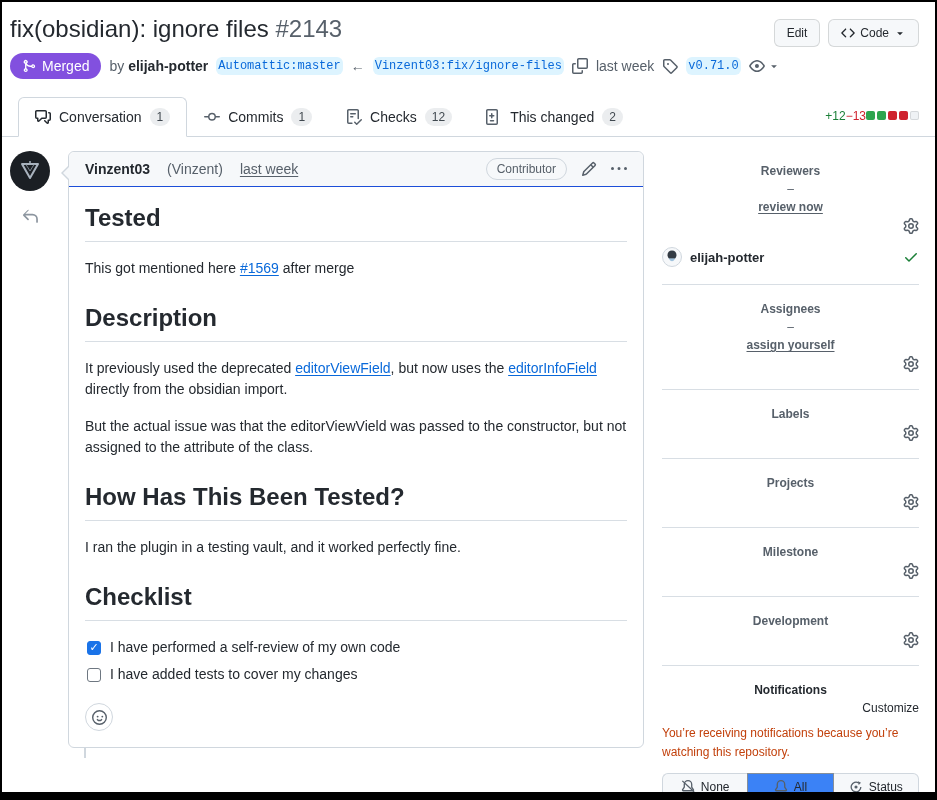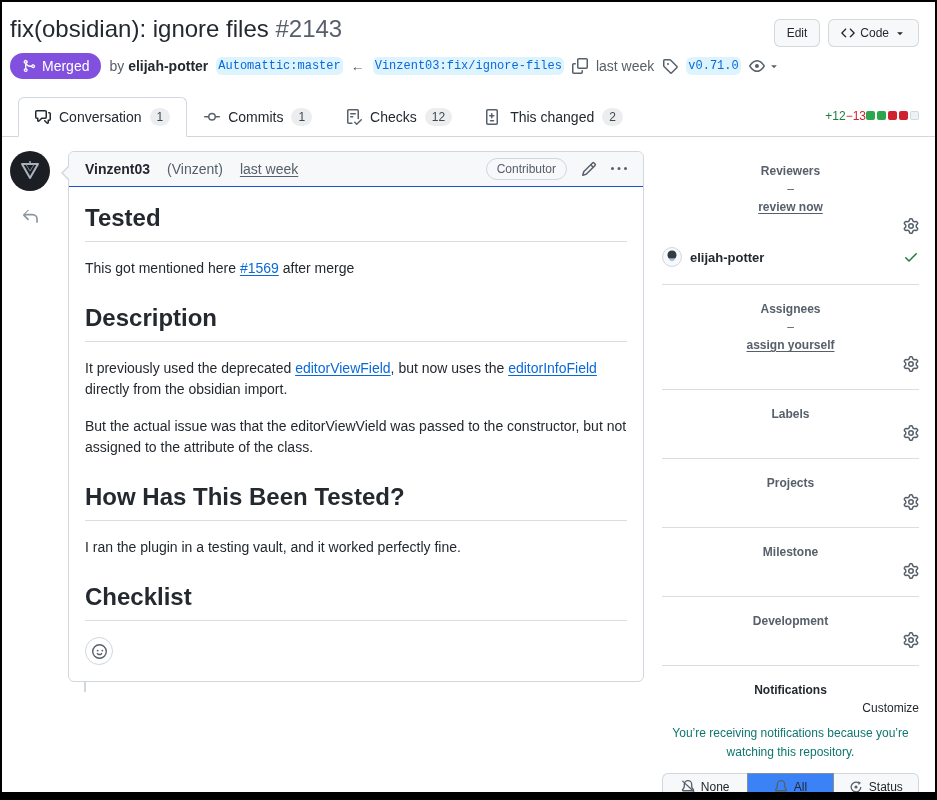--- a/index.html
+++ b/index.html
@@ -82,21 +82,21 @@
   .sidebar { width:257px; flex:none; font-size:12px; }
   .sb-section { padding:17px 0; border-bottom:1px solid #d8dee4; }
   .sb-section.first { padding-top:13px; }
   .sb-head { display:flex; align-items:center; gap:4px; font-weight:700; color:#57606a;flex-direction:column; }
   .sb-gear { margin-left:auto; color:#57606a; }
   .sb-link { color:#57606a; font-weight:700; text-decoration:underline; text-underline-offset:2px; }
   .sb-sep { font-weight:400; color:#57606a; }
   .reviewer-row { display:flex; align-items:center; gap:8px; margin-top:13px; font-weight:700; font-size:13px; color:#24292f; }
   .reviewer-check { margin-left:auto; color:#1a7f37; }
   .customize { margin-left:auto; font-weight:400; color:#24292f; text-decoration:none;text-align:center; }
-  .notif-desc { color:#0f766e; margin:9px 0 12px; line-height:1.55;text-align:center; }
+  .notif-desc { color:#c2410c; margin:9px 0 12px; line-height:1.55; }
   .seg-group { display:flex; }
   .seg { flex:1; display:flex; align-items:center; justify-content:center; gap:6px; height:28px; background:#f6f8fa;
          border:1px solid #d0d7de; font-size:12px; color:#24292f; cursor:pointer; padding:0;
          font-family:"Liberation Sans","DejaVu Sans",sans-serif; }
   .seg .oct { color:#57606a; }
   .seg:first-child { border-radius:6px 0 0 6px; border-right:none; }
   .seg:last-child { border-radius:0 6px 6px 0; border-left:none; }
   .seg.selected { background:#3b82f6; border:1px solid #868f99; }
   .participants-head { font-weight:700; color:#57606a;font-family:Liberation Serif, serif; }
   .participants-row { display:flex; gap:5px; margin-top:11px; }
@@ -317,20 +317,30 @@
             <p><span>This got mentioned here </span><a>#1569</a><span> after merge</span></p>
 
             <h2 class="md-h">Description</h2>
             <p><span>It previously used the deprecated </span><a>editorViewField</a><span>, but now uses the </span><a>editorInfoField</a><span> directly from the obsidian import.</span></p>
             <p>But the actual issue was that the editorViewVield was passed to the constructor, but not assigned to the attribute of the class.</p>
 
             <h2 class="md-h">How Has This Been Tested?</h2>
             <p>I ran the plugin in a testing vault, and it worked perfectly fine.</p>
 
             <h2 class="md-h">Checklist</h2>
+            <ul class="task-list">
+              <li class="task-item">
+                <span class="cb checked"></span>
+                <span class="task-label">I have performed a self-review of my own code</span>
+              </li>
+              <li class="task-item">
+                <span class="cb"></span>
+                <span class="task-label">I have added tests to cover my changes</span>
+              </li>
+            </ul>
 
             <button class="reaction-btn">
               <svg class="oct" width="15" height="15">
                   <use href="#i-smiley"></use>
                 </svg>
             </button>
           </div>
         </div>
         <div class="timeline-tail"></div>
       </div>

